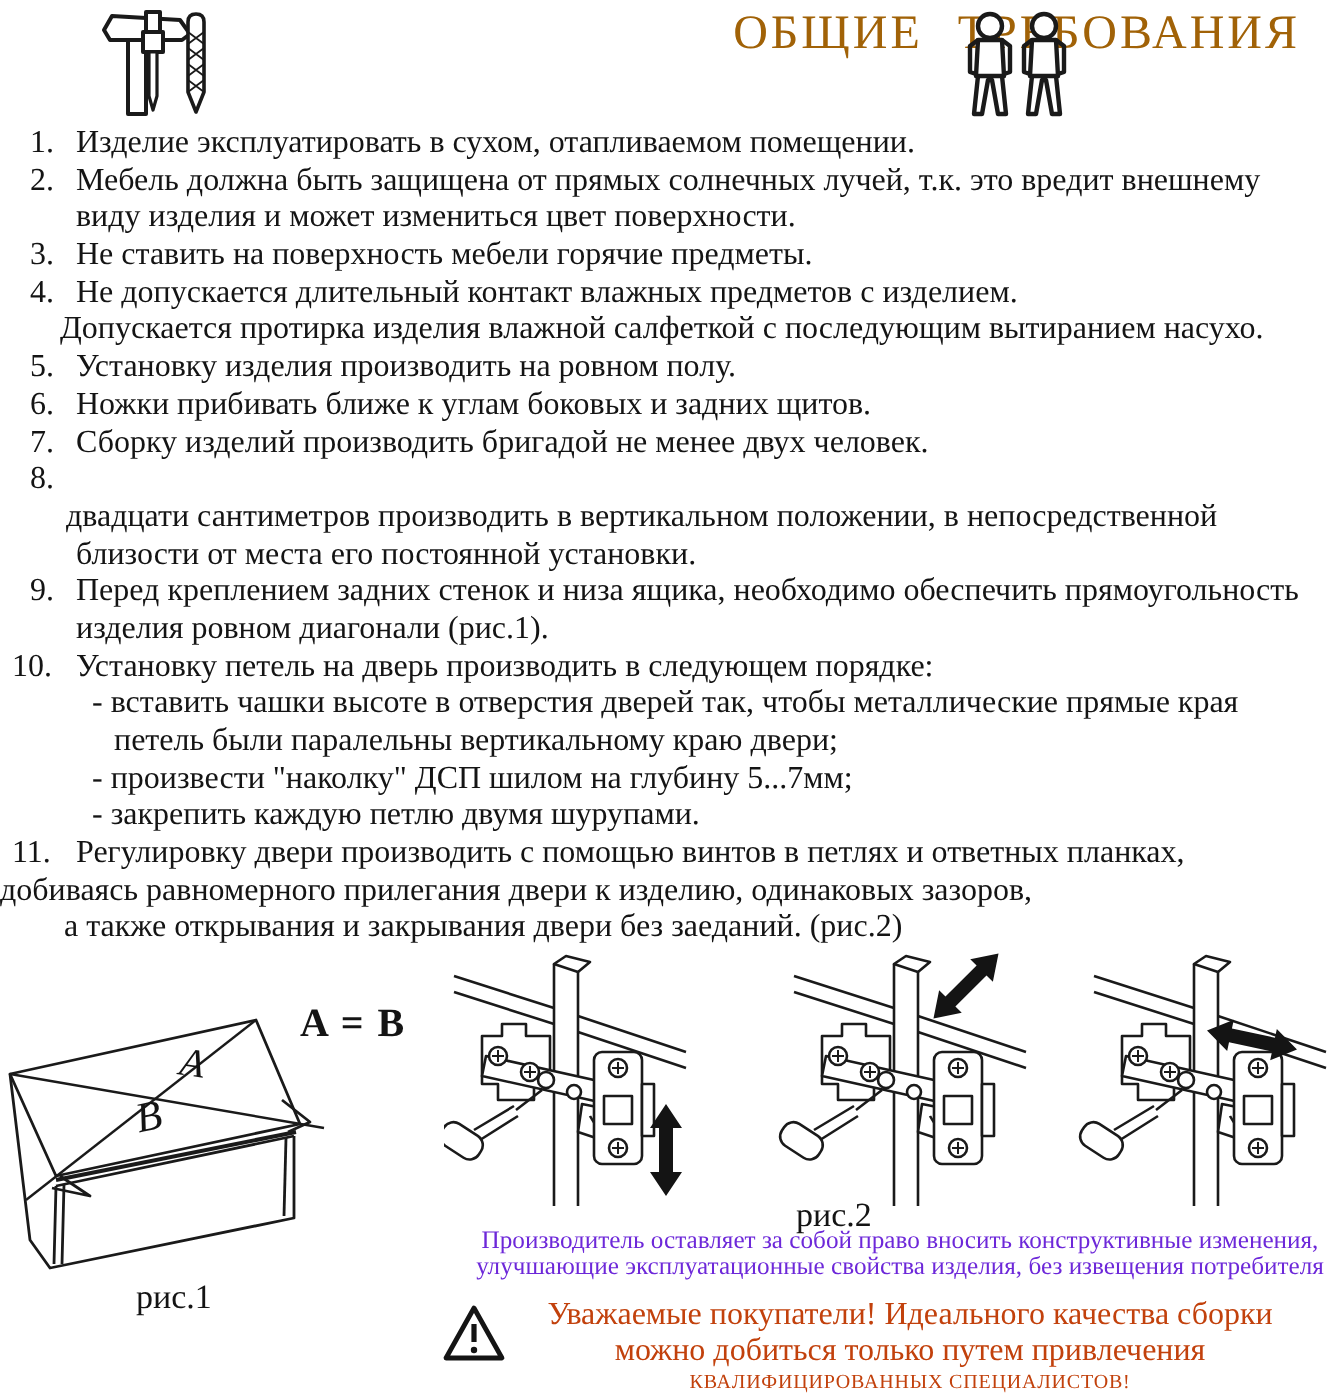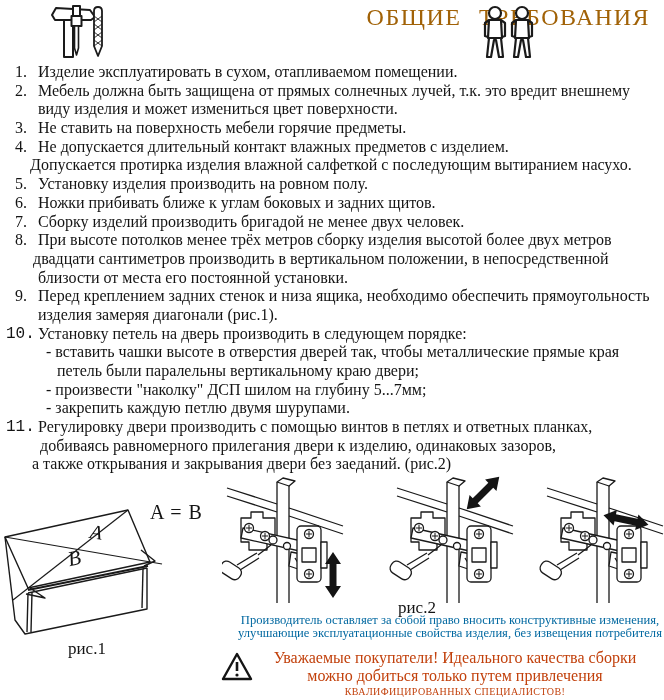--- a/index.html
+++ b/index.html
@@ -5,30 +5,30 @@
   html,body{margin:0;padding:0;background:#e8e8e8;}
   .page{position:relative;width:664px;height:700px;background:#ffffff;overflow:hidden;
         font-family:"Liberation Serif",serif;color:#141414;}
   svg{display:block;}
   .abs{position:absolute;}
   .title{position:absolute;left:0;right:14px;top:4px;text-align:right;
          font-size:24px;letter-spacing:1.5px;word-spacing:10px;color:#a16207;}
   .list{position:absolute;left:0;top:63px;width:664px;font-size:16px;}
   .ln{position:relative;height:18.7px;line-height:18.7px;white-space:nowrap;}
   .ln .mk{position:absolute;left:15px;top:0;}
-  .ln .mk.mk2{left:6px;font-family:Liberation Mono, monospace;}
+  .ln .mk.mk2{left:6px;}
   .t30{padding-left:30px}.t33{padding-left:33px}.t38{padding-left:38px}
-  .t40{padding-left:40px}.t42{padding-left:32px}.t46{padding-left:46px}.t57{padding-left:57px}
-  .lbl-eq{position:absolute;left:150px;top:501px;font-size:20px;letter-spacing:1px;}
+  .t40{}.t42{padding-left:32px}.t46{padding-left:46px}.t57{padding-left:57px}
+  .lbl-eq{position:absolute;left:150px;top:501px;font-size:20px;letter-spacing:1px;font-weight:bold;}
   .lbl-a{position:absolute;left:90px;top:521px;font-size:20px;font-style:italic;transform:rotate(8deg);}
   .lbl-b{position:absolute;left:68px;top:546px;font-size:21px;font-style:italic;transform:rotate(-12deg);}
   .cap1{position:absolute;left:68px;top:639px;font-size:17px;}
   .cap2{position:absolute;left:398px;top:598px;font-size:17px;}
   .note{position:absolute;left:236px;top:614px;width:428px;text-align:center;
-        font-size:12.6px;line-height:13.4px;color:#0369a1;}
+        font-size:12.6px;line-height:13.4px;color:#6d28d9;}
   .warn{position:absolute;left:252px;top:649px;width:406px;text-align:center;color:#c2410c;}
   .warn .w1{font-size:16px;line-height:17.5px;}
   .warn .w2{font-size:16px;line-height:17.5px;}
   .warn .w3{font-size:10px;line-height:16px;letter-spacing:.4px;}
 </style>
 </head>
 <body>
 
 <div class="page">
 
@@ -70,25 +70,25 @@
   <div class="list">
     <div class="ln t38"><span class="mk">1.</span><span>Изделие эксплуатировать в сухом, отапливаемом помещении.</span></div>
     <div class="ln t38"><span class="mk">2.</span><span>Мебель должна быть защищена от прямых солнечных лучей, т.к. это вредит внешнему</span></div>
     <div class="ln t38"><span>виду изделия и может измениться цвет поверхности.</span></div>
     <div class="ln t38"><span class="mk">3.</span><span>Не ставить на поверхность мебели горячие предметы.</span></div>
     <div class="ln t38"><span class="mk">4.</span><span>Не допускается длительный контакт влажных предметов с изделием.</span></div>
     <div class="ln t30"><span>Допускается протирка изделия влажной салфеткой с последующим вытиранием насухо.</span></div>
     <div class="ln t38"><span class="mk">5.</span><span>Установку изделия производить на ровном полу.</span></div>
     <div class="ln t38"><span class="mk">6.</span><span>Ножки прибивать ближе к углам боковых и задних щитов.</span></div>
     <div class="ln t38"><span class="mk">7.</span><span>Сборку изделий производить бригадой не менее двух человек.</span></div>
-    <div class="ln t38"><span class="mk">8.</span><span>При высоте потолков менее трёх метров сборку изделия высотой более двух метров</span></div>
+    <div class="ln t38"><span class="mk">8.</span></div>
     <div class="ln t33"><span>двадцати сантиметров производить в вертикальном положении, в непосредственной</span></div>
     <div class="ln t38"><span>близости от места его постоянной установки.</span></div>
     <div class="ln t38"><span class="mk">9.</span><span>Перед креплением задних стенок и низа ящика, необходимо обеспечить прямоугольность</span></div>
-    <div class="ln t38"><span>изделия замеряя диагонали (рис.1).</span></div>
+    <div class="ln t38"><span>изделия ровном диагонали (рис.1).</span></div>
     <div class="ln t38"><span class="mk mk2">10.</span><span>Установку петель на дверь производить в следующем порядке:</span></div>
     <div class="ln t46"><span>- вставить чашки высоте в отверстия дверей так, чтобы металлические прямые края</span></div>
     <div class="ln t57"><span>петель были паралельны вертикальному краю двери;</span></div>
     <div class="ln t46"><span>- произвести "наколку" ДСП шилом на глубину 5...7мм;</span></div>
     <div class="ln t46"><span>- закрепить каждую петлю двумя шурупами.</span></div>
     <div class="ln t38"><span class="mk mk2">11.</span><span>Регулировку двери производить с помощью винтов в петлях и ответных планках,</span></div>
     <div class="ln t40"><span>добиваясь равномерного прилегания двери к изделию, одинаковых зазоров,</span></div>
     <div class="ln t42"><span>а также открывания и закрывания двери без заеданий. (рис.2)</span></div>
   </div>
 

